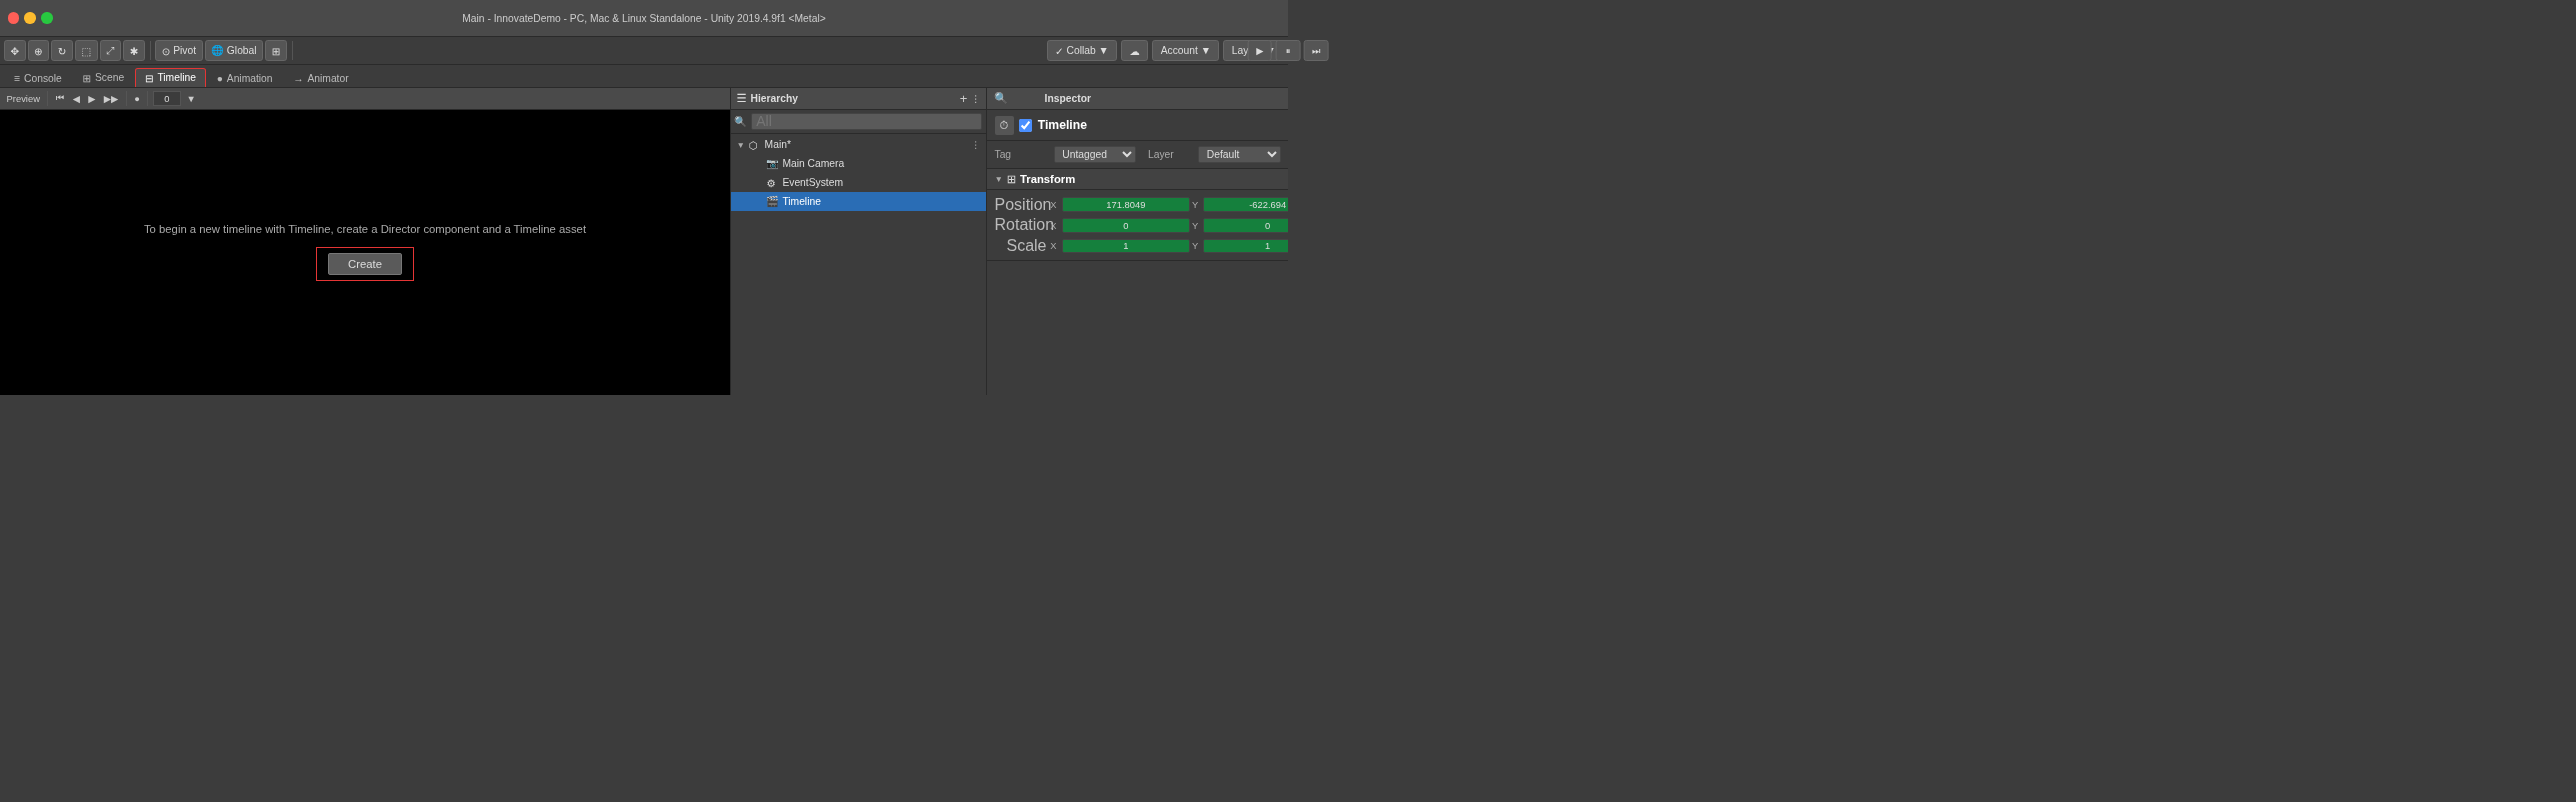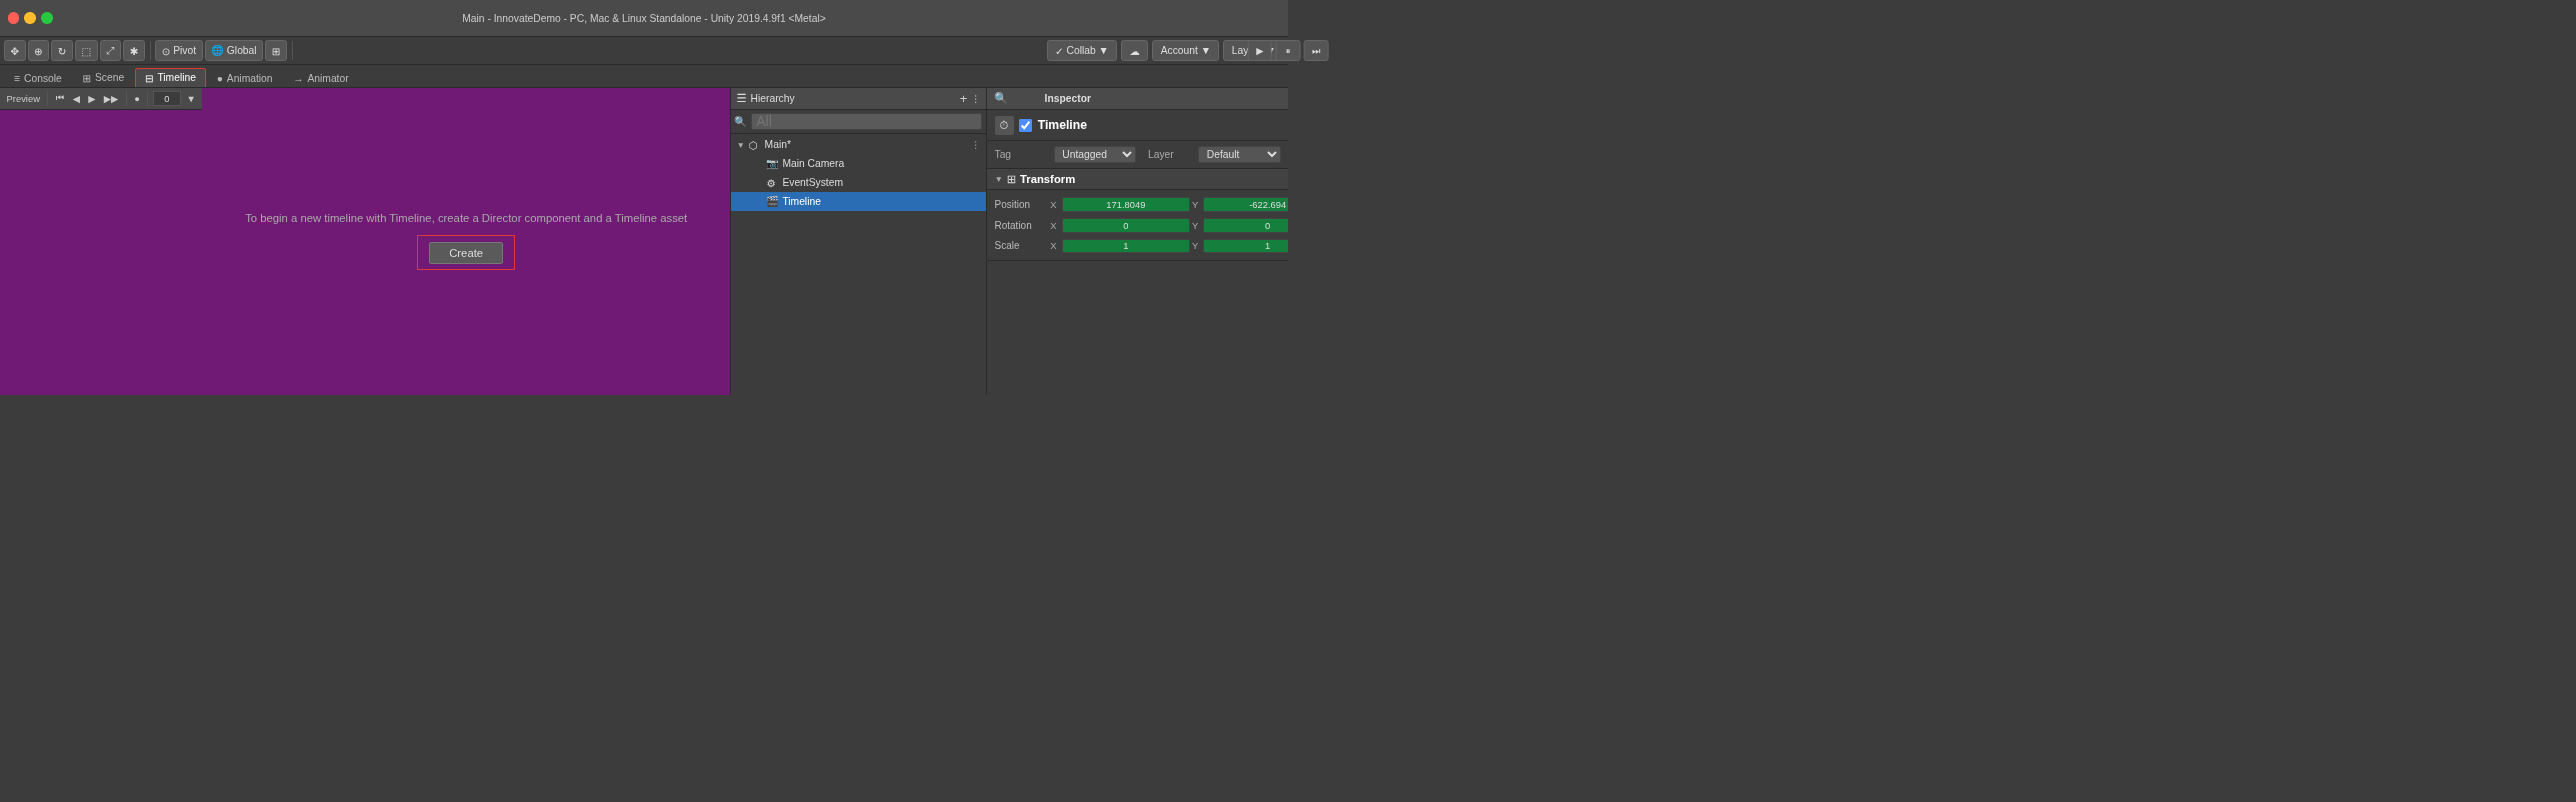--- a/index.html
+++ b/index.html
@@ -117,23 +117,23 @@
 
     
     .main-layout {
       display: flex;
       height: calc(401px - 20.7px - 28px - 22.5px - 22.5px);
     }
 
     
     .timeline-panel {
       flex: 1;
-      background: #701a75;
-      display: flex;
-      flex-direction: row;
+      background: #000000;
+      display: flex;
+      flex-direction: column;
       border-right: 0.9px solid #2a2a2a;
     }
     .timeline-controls {
       background: #4a4a4a;
       height: 22.5px;
       display: flex;
       align-items: center;
       padding: 0 3.8px;
       gap: 2.8px;
       border-bottom: 0.9px solid #2a2a2a;
@@ -199,21 +199,21 @@
       height: 22.5px;
       display: flex;
       align-items: center;
       padding: 0 5.6px;
       border-bottom: 0.9px solid #2a2a2a;
       gap: 3.8px;
     }
     .panel-title {
       font-size: 10.3px;
       color: #ddd;
-      font-weight: normal;
+      font-weight: bold;
     }
     .panel-header-right {
       margin-left: auto;
       display: flex;
       gap: 3.8px;
     }
     .search-bar {
       background: #3c3c3c;
       border-bottom: 0.9px solid #2a2a2a;
       padding: 2.8px 3.8px;
@@ -354,23 +354,24 @@
       border-bottom: 0.9px solid #2a2a2a;
     }
     .transform-row {
       display: flex;
       align-items: center;
       height: 20.7px;
       gap: 3.8px;
     }
     .transform-label {
       color: #bbb;
-      font-size: 10px;
+      font-size: 16px;
       width: 52px;
       flex-shrink: 0;
+      text-align: right;
     }
     .xyz-group {
       display: flex;
       gap: 1.9px;
       flex: 1;
     }
     .xyz-item {
       display: flex;
       align-items: center;
       gap: 1.9px;

